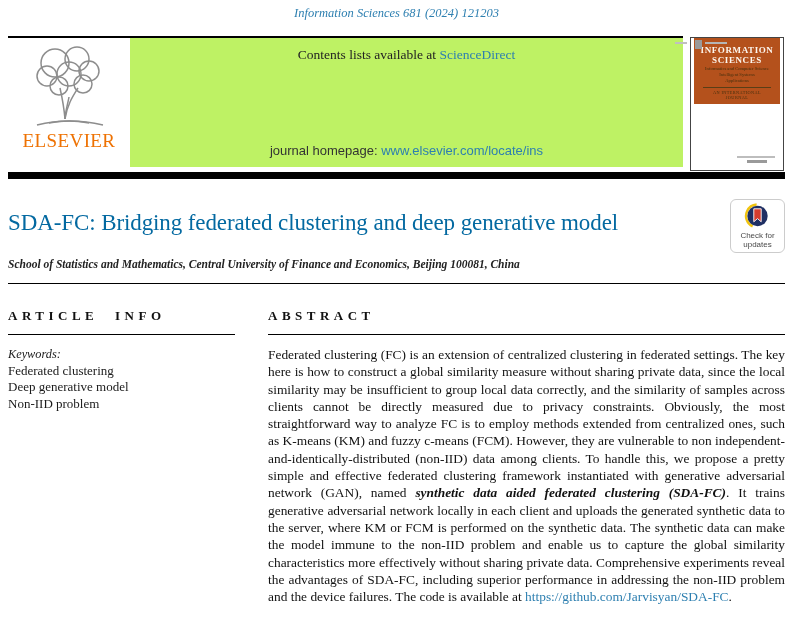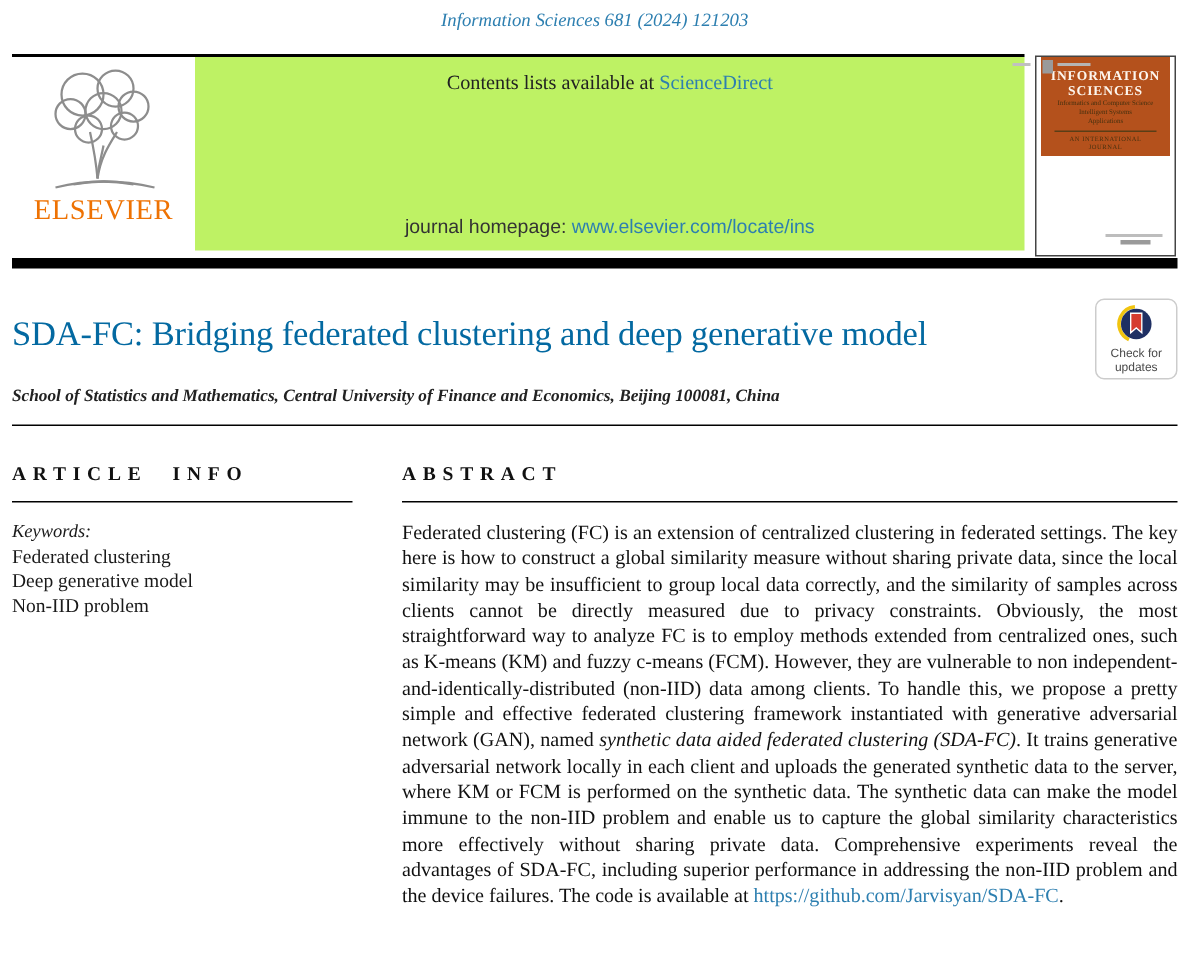--- a/index.html
+++ b/index.html
@@ -96,21 +96,21 @@
   .two-col { margin-top: 24px; display: grid; grid-template-columns: 227px 1fr; column-gap: 33px; }
   .col-heading {
     font-size: 13px; font-weight: 600; letter-spacing: 4.5px; word-spacing: 9px; color: #111;
   }
   .heading-rule { border-top: 1.6px solid #000; margin-top: 10px; margin-bottom: 11px; }
   .kw-label { font-size: 12.3px; font-style: italic; line-height: 16.5px; }
   .kw { font-size: 13px; line-height: 16.5px; }
   .abstract {
     font-size: 13.4px; line-height: 17.3px; text-align: justify; color: #111;
   }
-  .abstract em { font-style: italic; }
+  .abstract em { font-style: italic; font-weight: bold; }
 </style>
 </head>
 <body>
 
 <div class="page">
 
   <div class="journal-ref">Information Sciences 681 (2024) 121203</div>
 
   <div class="header-row">
     <div class="header-main">

